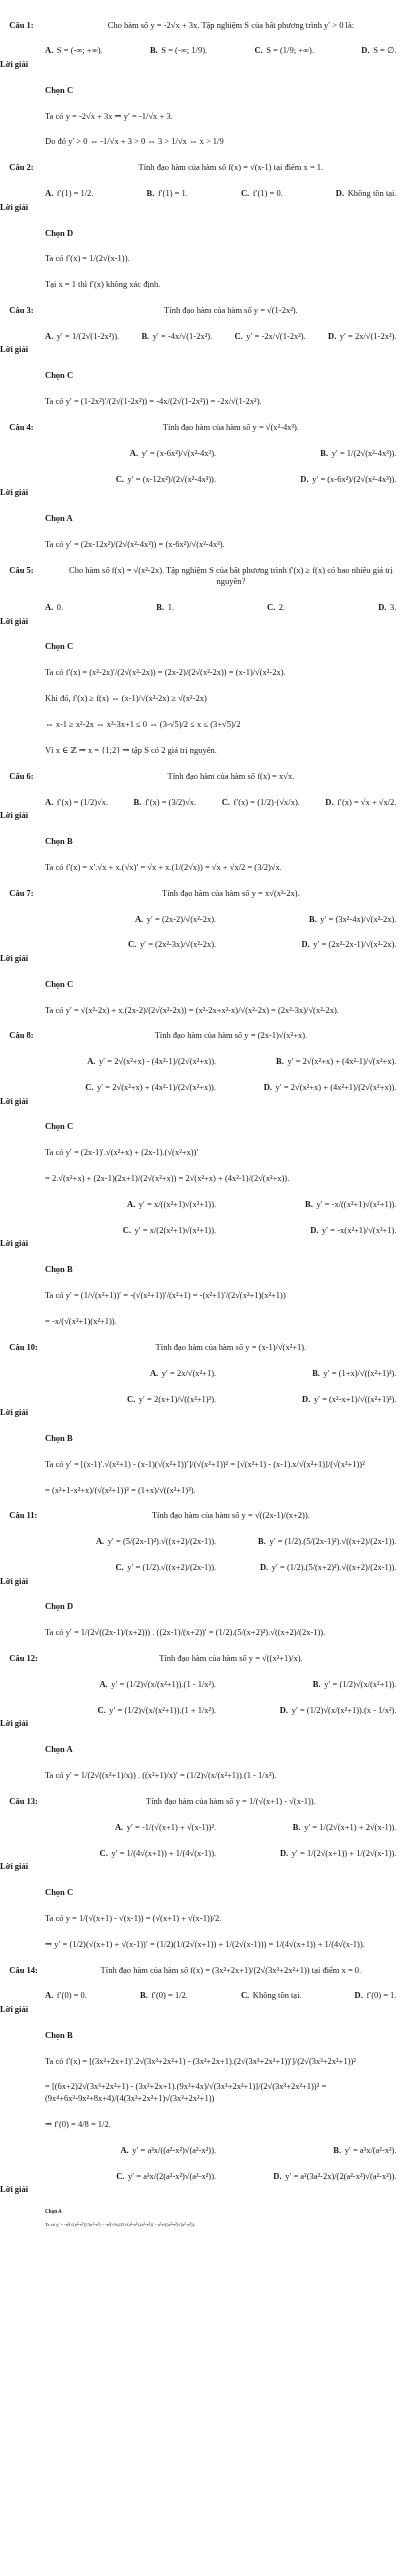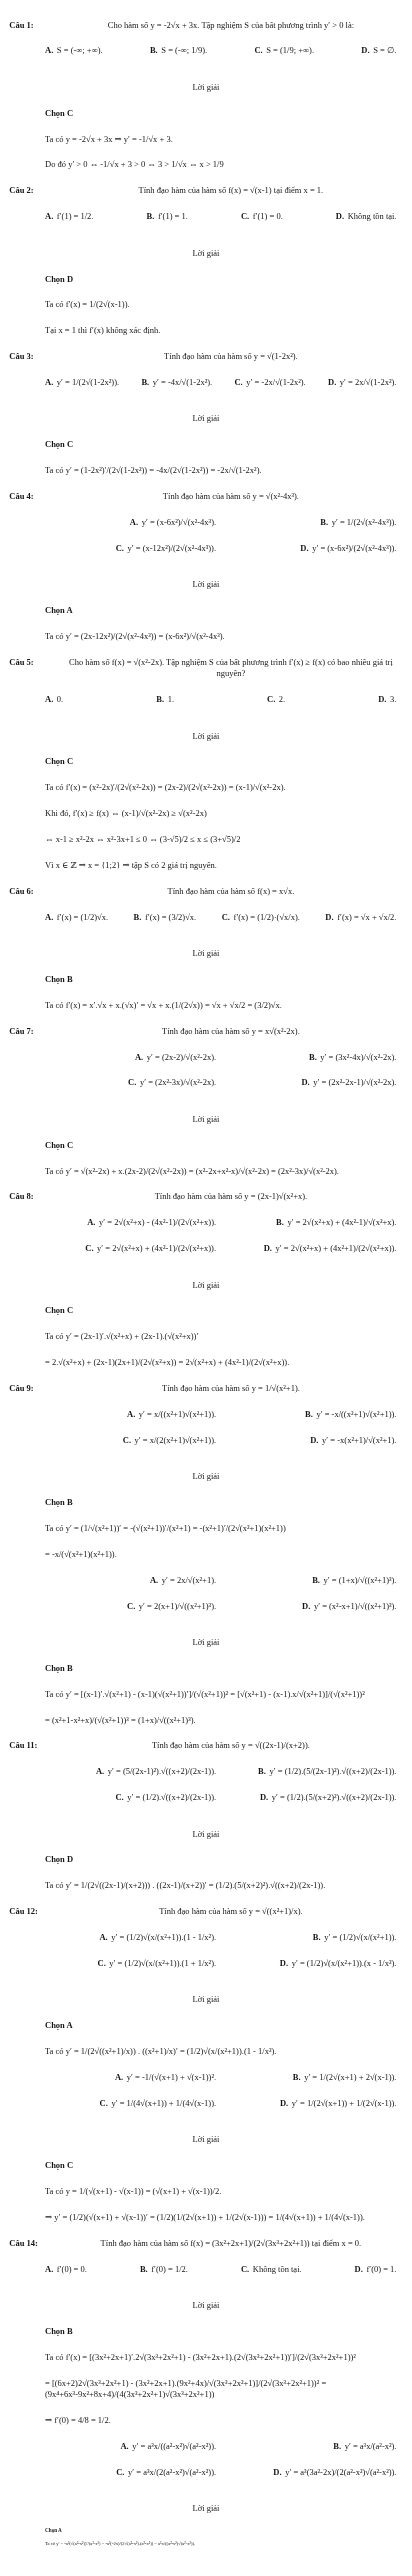--- a/index.html
+++ b/index.html
@@ -47,23 +47,23 @@
     grid-template-columns: 1fr 1fr;
     row-gap: 14.4px;
     column-gap: 9.3px;
   }
   .option { white-space: normal; }
   .opt-key {
     font-weight: bold;
     margin-right: 3.6px;
   }
   .sol-heading {
-    text-align: center;
-    font-weight: normal;
-    margin-top: 25px;
+    text-align: left;
+    font-weight: bold;
+    margin-top: 2px;
   }
   .choice {
     font-weight: bold;
     margin: 14.4px 0 0 45px;
   }
   .sol-line {
     margin: 14.4px 18.5px 0 45px;
   }
   
   .question.small .choice {
@@ -199,36 +199,36 @@
         <div class="option"><span class="opt-key">B.</span><span class="opt-text">y′ = 2√(x²+x) + (4x²-1)/√(x²+x).</span></div>
         <div class="option"><span class="opt-key">C.</span><span class="opt-text">y′ = 2√(x²+x) + (4x²-1)/(2√(x²+x)).</span></div>
         <div class="option"><span class="opt-key">D.</span><span class="opt-text">y′ = 2√(x²+x) + (4x²+1)/(2√(x²+x)).</span></div>
       </div>
       <div class="sol-heading">Lời giải</div>
       <div class="choice">Chọn C</div>
       <div class="sol-line">Ta có y′ = (2x-1)′.√(x²+x) + (2x-1).(√(x²+x))′</div>
       <div class="sol-line">= 2.√(x²+x) + (2x-1)(2x+1)/(2√(x²+x)) = 2√(x²+x) + (4x²-1)/(2√(x²+x)).</div>
     </section>
     <section class="question">
-      <div class="q-head">
-        <span class="q-label">Câu 9:</span>
-        <span class="q-text">Tính đạo hàm của hàm số y = 1/√(x²+1).</span>
-      </div>
       <div class="options grid2">
         <div class="option"><span class="opt-key">A.</span><span class="opt-text">y′ = x/((x²+1)√(x²+1)).</span></div>
         <div class="option"><span class="opt-key">B.</span><span class="opt-text">y′ = -x/((x²+1)√(x²+1)).</span></div>
         <div class="option"><span class="opt-key">C.</span><span class="opt-text">y′ = x/(2(x²+1)√(x²+1)).</span></div>
         <div class="option"><span class="opt-key">D.</span><span class="opt-text">y′ = -x(x²+1)/√(x²+1).</span></div>
       </div>
       <div class="sol-heading">Lời giải</div>
       <div class="choice">Chọn B</div>
       <div class="sol-line">Ta có y′ = (1/√(x²+1))′ = -(√(x²+1))′/(x²+1) = -(x²+1)′/(2√(x²+1)(x²+1))</div>
       <div class="sol-line">= -x/(√(x²+1)(x²+1)).</div>
     </section>
     <section class="question">
+      <div class="q-head">
+        <span class="q-label">Câu 10:</span>
+        <span class="q-text">Tính đạo hàm của hàm số y = (x-1)/√(x²+1).</span>
+      </div>
       <div class="options grid2">
         <div class="option"><span class="opt-key">A.</span><span class="opt-text">y′ = 2x/√(x²+1).</span></div>
         <div class="option"><span class="opt-key">B.</span><span class="opt-text">y′ = (1+x)/√((x²+1)³).</span></div>
         <div class="option"><span class="opt-key">C.</span><span class="opt-text">y′ = 2(x+1)/√((x²+1)³).</span></div>
         <div class="option"><span class="opt-key">D.</span><span class="opt-text">y′ = (x²-x+1)/√((x²+1)³).</span></div>
       </div>
       <div class="sol-heading">Lời giải</div>
       <div class="choice">Chọn B</div>
       <div class="sol-line">Ta có y′ = [(x-1)′.√(x²+1) - (x-1)(√(x²+1))′]/(√(x²+1))² = [√(x²+1) - (x-1).x/√(x²+1)]/(√(x²+1))²</div>
       <div class="sol-line">= (x²+1-x²+x)/(√(x²+1))³ = (1+x)/√((x²+1)³).</div>
@@ -257,20 +257,24 @@
         <div class="option"><span class="opt-key">A.</span><span class="opt-text">y′ = (1/2)√(x/(x²+1)).(1 - 1/x²).</span></div>
         <div class="option"><span class="opt-key">B.</span><span class="opt-text">y′ = (1/2)√(x/(x²+1)).</span></div>
         <div class="option"><span class="opt-key">C.</span><span class="opt-text">y′ = (1/2)√(x/(x²+1)).(1 + 1/x²).</span></div>
         <div class="option"><span class="opt-key">D.</span><span class="opt-text">y′ = (1/2)√(x/(x²+1)).(x - 1/x²).</span></div>
       </div>
       <div class="sol-heading">Lời giải</div>
       <div class="choice">Chọn A</div>
       <div class="sol-line">Ta có y′ = 1/(2√((x²+1)/x)) . ((x²+1)/x)′ = (1/2)√(x/(x²+1)).(1 - 1/x²).</div>
     </section>
     <section class="question">
+      <div class="q-head">
+        <span class="q-label">Câu 13:</span>
+        <span class="q-text">Tính đạo hàm của hàm số y = 1/(√(x+1) - √(x-1)).</span>
+      </div>
       <div class="options grid2">
         <div class="option"><span class="opt-key">A.</span><span class="opt-text">y′ = -1/(√(x+1) + √(x-1))².</span></div>
         <div class="option"><span class="opt-key">B.</span><span class="opt-text">y′ = 1/(2√(x+1) + 2√(x-1)).</span></div>
         <div class="option"><span class="opt-key">C.</span><span class="opt-text">y′ = 1/(4√(x+1)) + 1/(4√(x-1)).</span></div>
         <div class="option"><span class="opt-key">D.</span><span class="opt-text">y′ = 1/(2√(x+1)) + 1/(2√(x-1)).</span></div>
       </div>
       <div class="sol-heading">Lời giải</div>
       <div class="choice">Chọn C</div>
       <div class="sol-line">Ta có y = 1/(√(x+1) - √(x-1)) = (√(x+1) + √(x-1))/2.</div>
       <div class="sol-line">⇒ y′ = (1/2)(√(x+1) + √(x-1))′ = (1/2)(1/(2√(x+1)) + 1/(2√(x-1))) = 1/(4√(x+1)) + 1/(4√(x-1)).</div>

